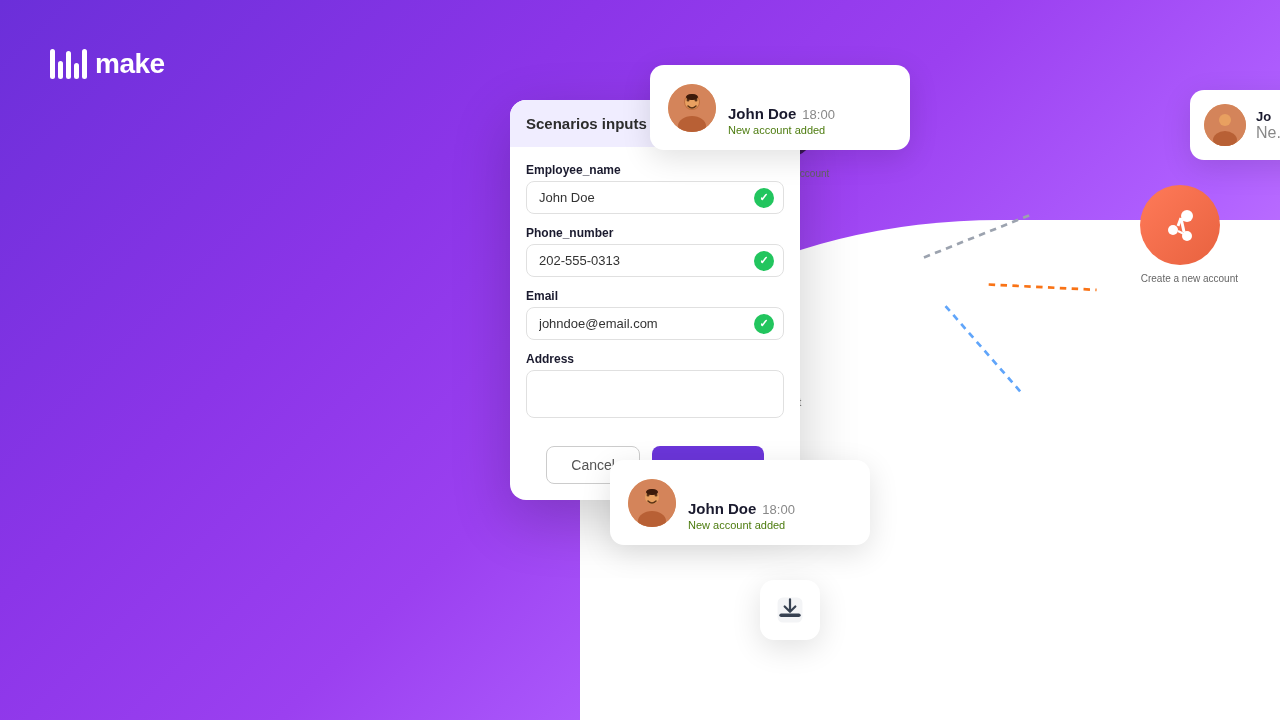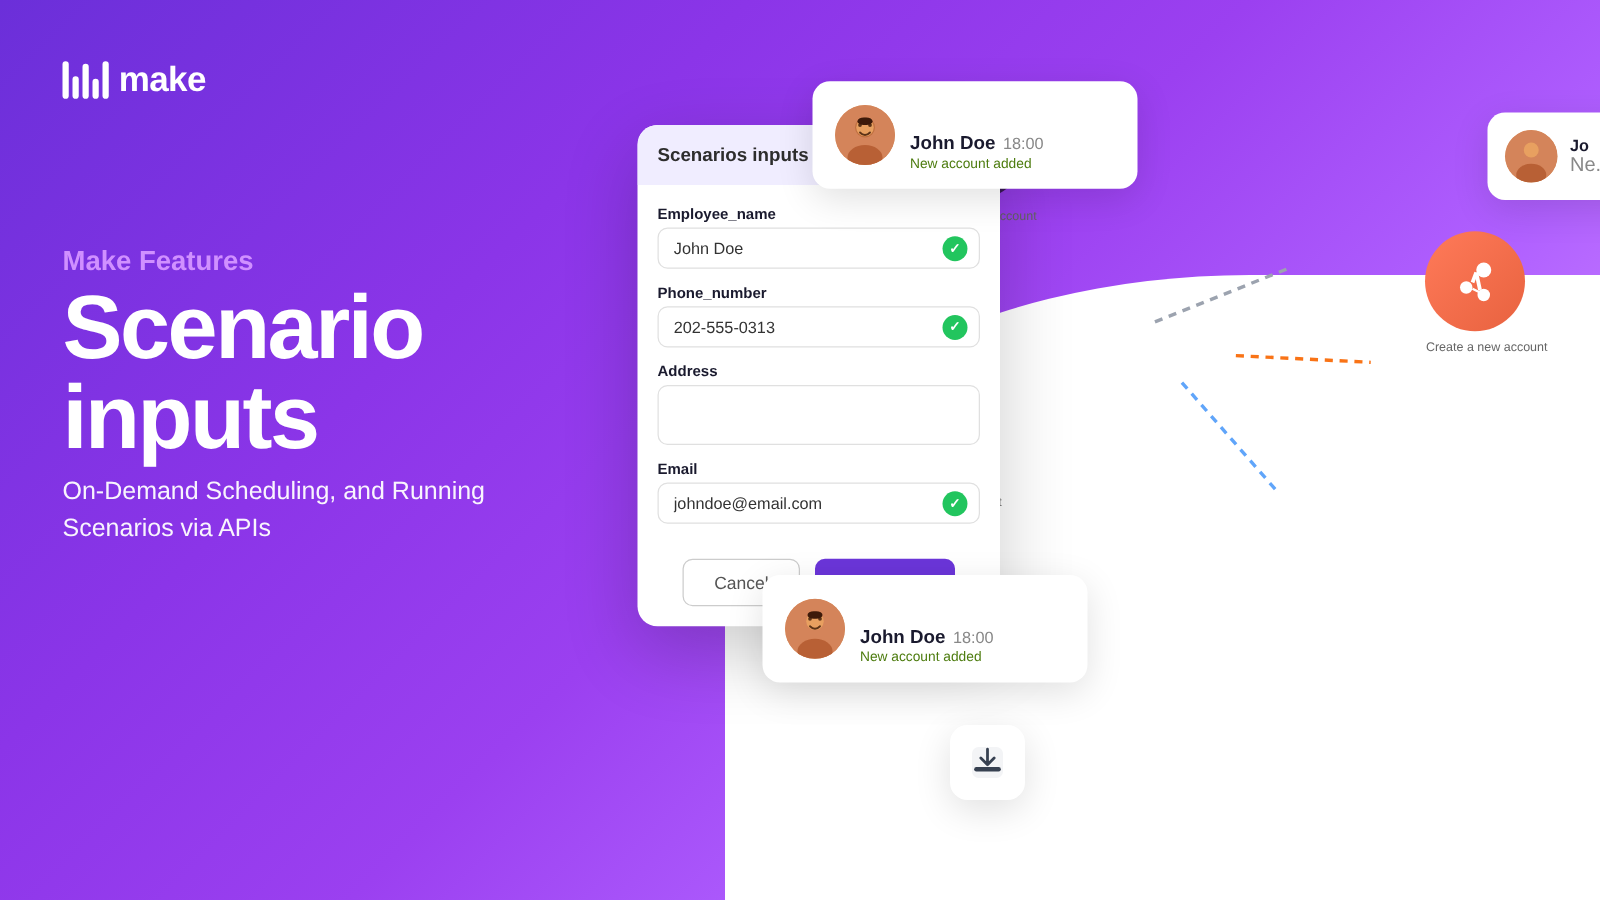--- a/index.html
+++ b/index.html
@@ -445,31 +445,20 @@
       <div class="m-bars">
         <div class="m-bar" style="height:30px;"></div>
         <div class="m-bar" style="height:18px;"></div>
         <div class="m-bar" style="height:28px;"></div>
         <div class="m-bar" style="height:16px;"></div>
         <div class="m-bar" style="height:30px;"></div>
       </div>
       <span class="make-logo-text">make</span>
     </div>
 
-    <div style="margin-top: 40px;">
-      <div class="features-label">Make Features</div>
-      <div class="main-title">
-        <span>Scenario</span><br>
-        <span>inputs</span>
-      </div>
-      <div class="subtitle">
-        <span>On-Demand Scheduling, and
-Running Scenarios via APIs</span>
-      </div>
-    </div>
   </div>
 
   <div class="right-panel">
 
     <svg class="connections-svg" viewBox="0 0 760 620">
 
       <line x1="430" y1="215" x2="530" y2="175" stroke="#9CA3AF" stroke-width="2.5" stroke-dasharray="6,5"></line>
       <line x1="490" y1="240" x2="590" y2="245" stroke="#F97316" stroke-width="2.5" stroke-dasharray="6,5"></line>
       <line x1="450" y1="260" x2="520" y2="340" stroke="#60A5FA" stroke-width="2.5" stroke-dasharray="6,5"></line>
     </svg>
@@ -613,36 +602,36 @@
             <span>Phone_number</span>
           </label>
           <div class="field-input-wrap">
             <input class="field-input" type="text" value="202-555-0313" style="">
             <div class="field-check"></div>
           </div>
         </div>
 
         <div class="field-group">
           <label class="field-label">
-            <span>Address</span>
-          </label>
-          <div class="field-input-wrap">
-            <input class="field-input-empty" type="text" value="" style="">
-          </div>
-        </div>
-
-        <div class="field-group">
-          <label class="field-label">
             <span>Email</span>
           </label>
           <div class="field-input-wrap">
             <input class="field-input" type="text" value="johndoe@email.com" style="">
             <div class="field-check"></div>
           </div>
         </div>
+
+        <div class="field-group">
+          <label class="field-label">
+            <span>Address</span>
+          </label>
+          <div class="field-input-wrap">
+            <input class="field-input-empty" type="text" value="" style="">
+          </div>
+        </div>
       </div>
 
       <div class="dialog-footer">
         <button class="btn-cancel">Cancel</button>
         <button class="btn-run">Run once</button>
       </div>
     </div>
 
   </div>
 </div>

